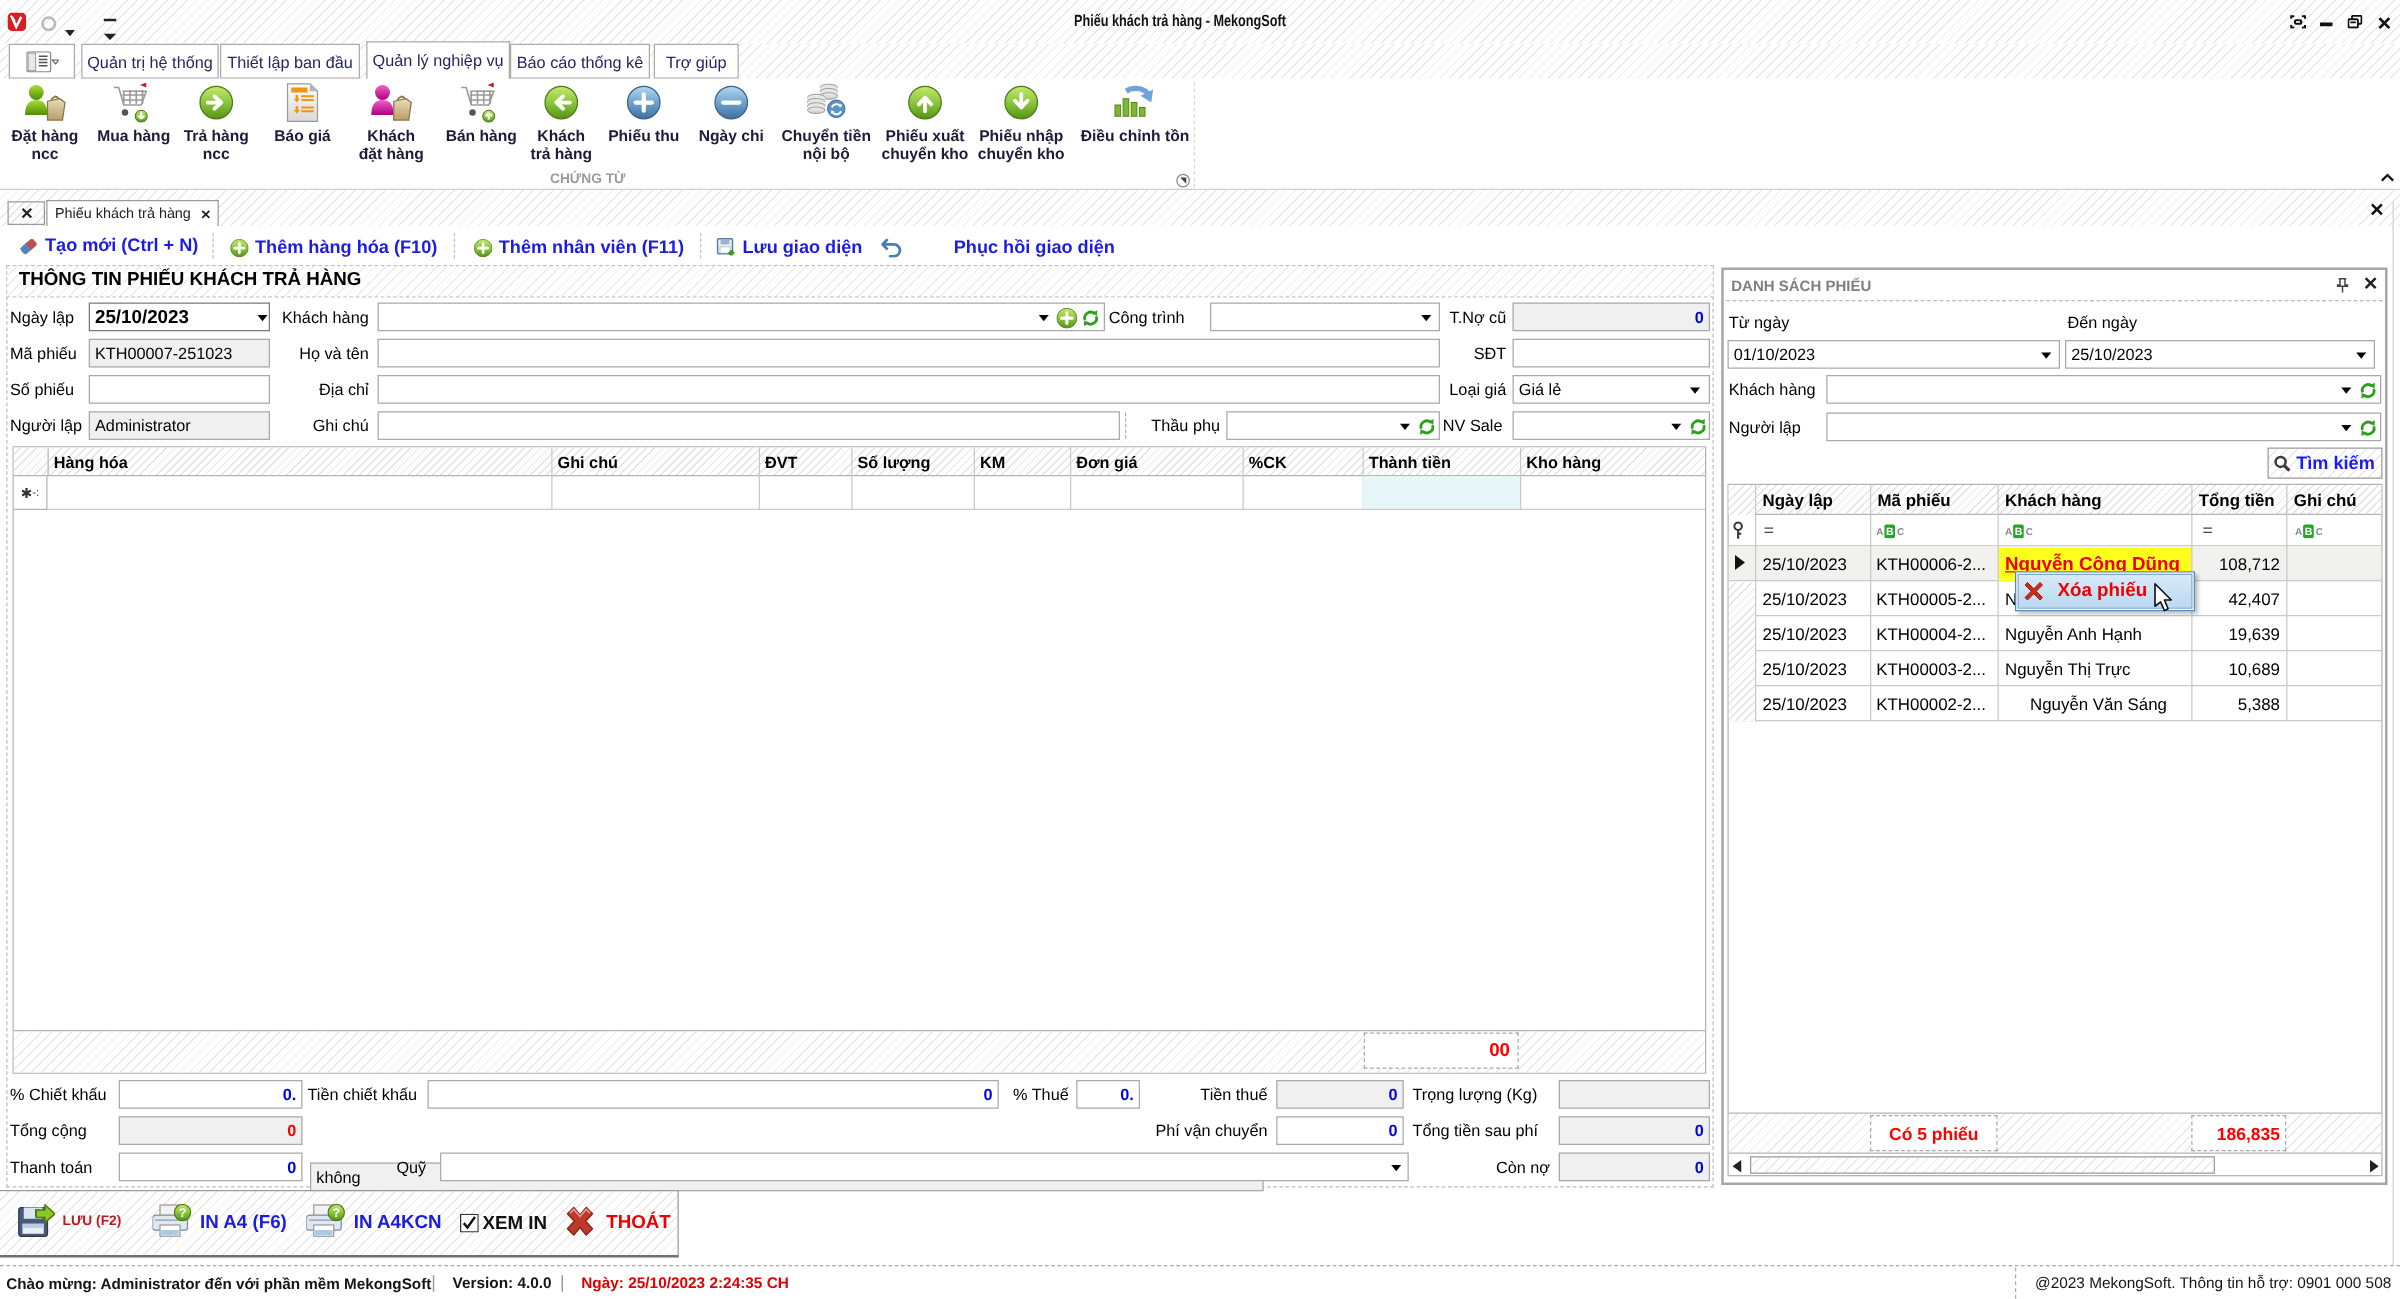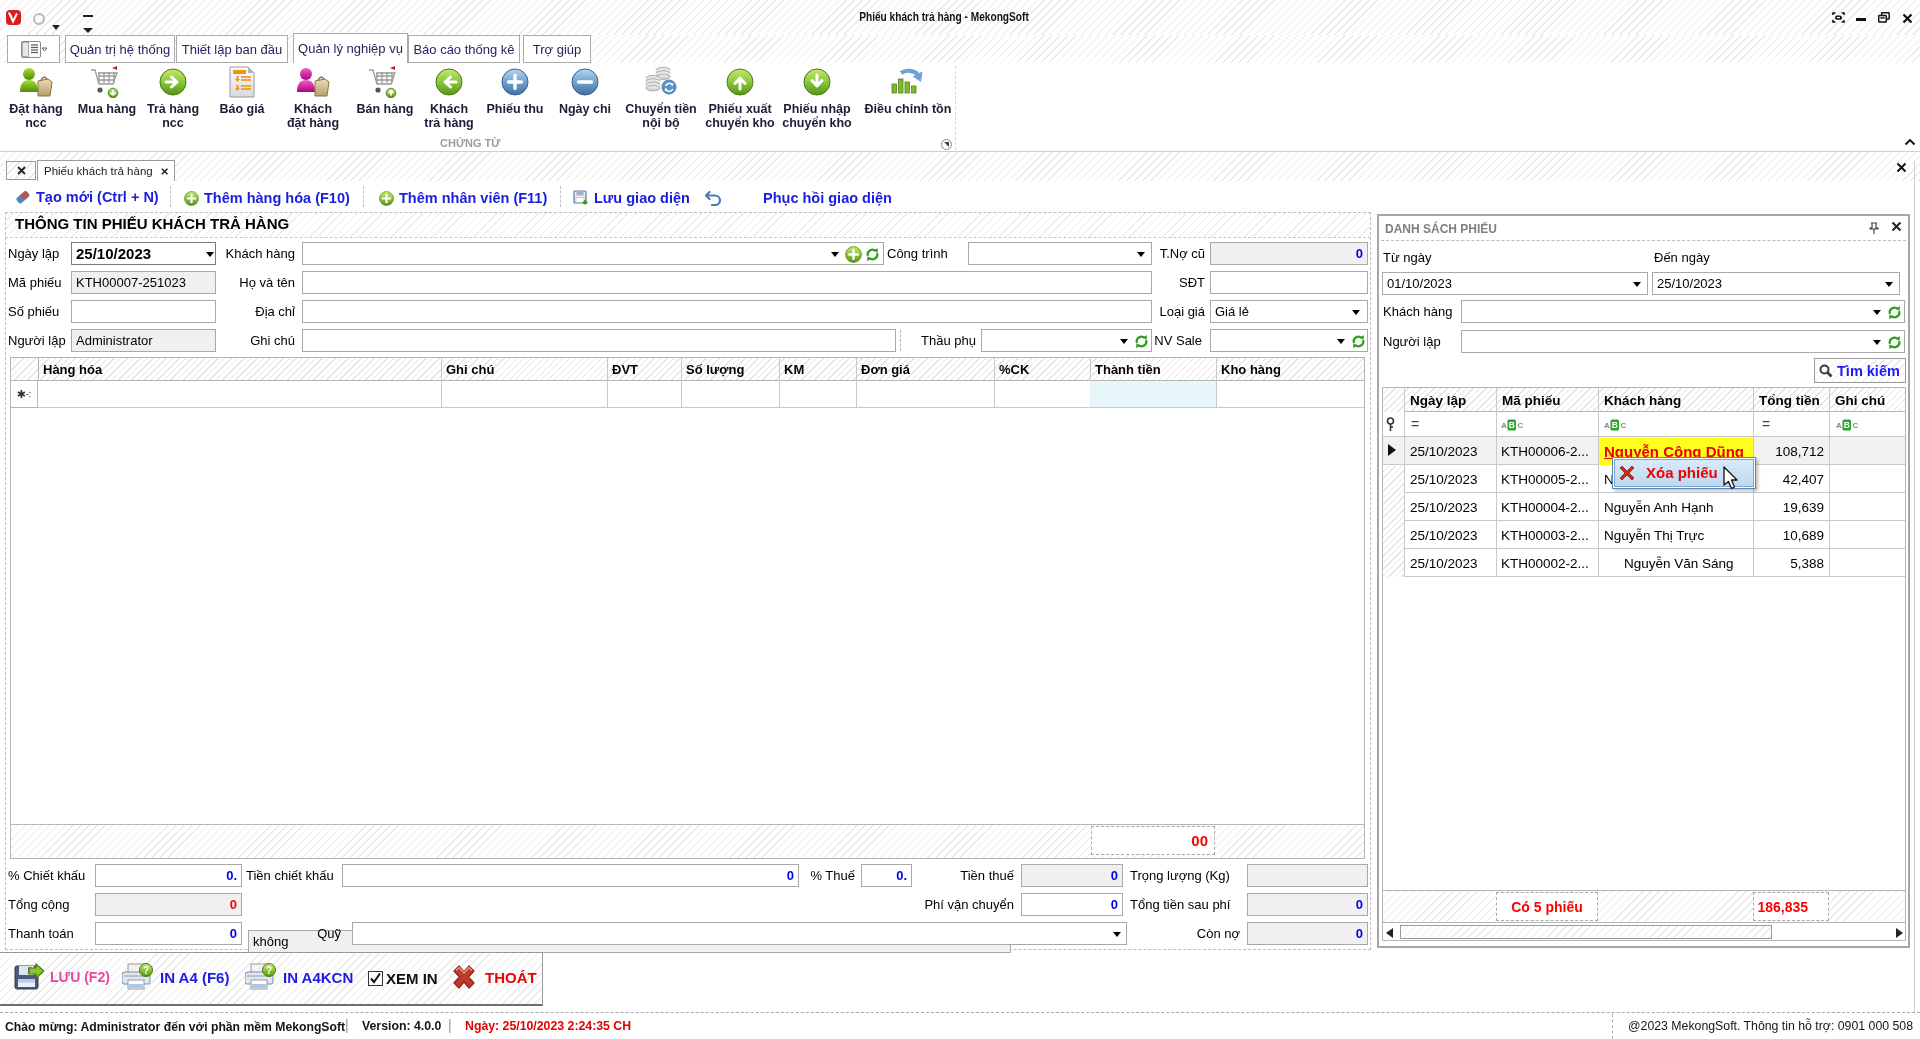--- a/index.html
+++ b/index.html
@@ -625,21 +625,21 @@
 <div class="abs" style="left:1496px;top:388px;height:189px;border-left:1px solid #c9c9c9;"></div>
 <div class="abs" style="left:1598px;top:388px;height:189px;border-left:1px solid #c9c9c9;"></div>
 <div class="abs" style="left:1753px;top:388px;height:189px;border-left:1px solid #c9c9c9;"></div>
 <div class="abs" style="left:1829px;top:388px;height:189px;border-left:1px solid #c9c9c9;"></div>
 
 <div class="abs hatch2" style="left:1383px;top:388px;width:21px;height:24px;"></div>
 <div class="abs hatch2" style="left:1383px;top:466px;width:21px;height:111px;"></div>
 
 <div class="abs hatch" style="left:1383px;top:890px;width:522px;height:33px;border-top:1px solid #b5b5b5;border-bottom:1px solid #b5b5b5;"></div>
 <div class="abs" style="left:1496px;top:892px;width:102px;height:29px;background:#fff;border:1px dashed #a9a9a9;display:flex;align-items:center;justify-content:center;font-size:14px;font-weight:bold;color:#ff0000;">Có 5 phiếu</div>
-<div class="abs" style="left:1753px;top:892px;width:76px;height:29px;background:#fff;border:1px dashed #a9a9a9;display:flex;align-items:center;justify-content:flex-end;padding-right:20px;font-size:14px;font-weight:bold;color:#ff0000;">186,835</div>
+<div class="abs" style="left:1753px;top:892px;width:76px;height:29px;background:#fff;border:1px dashed #a9a9a9;display:flex;align-items:center;justify-content:flex-end;padding-right:4px;font-size:14px;font-weight:bold;color:#ff0000;">186,835</div>
 
 <div class="abs" style="left:1386px;top:928px;width:0;height:0;border-top:5px solid transparent;border-bottom:5px solid transparent;border-right:7px solid #222;"></div>
 <div class="abs hatch" style="left:1400px;top:925px;width:372px;height:14px;border:1px solid #9a9a9a;"></div>
 <div class="abs" style="left:1896px;top:928px;width:0;height:0;border-top:5px solid transparent;border-bottom:5px solid transparent;border-left:7px solid #222;"></div>
 
 <div class="abs" style="left:1612px;top:457px;width:144px;height:32px;background:#fff;border:1px solid #5a87b5;box-shadow:2px 2px 3px rgba(0,0,0,0.25);"></div>
 <div class="abs" style="left:1614px;top:459px;width:140px;height:28px;background:linear-gradient(#d8eafa,#bcd8f0);border:1px solid #7fa8cc;display:flex;align-items:center;"></div>
 <div class="abs" style="left:1617px;top:463px;">
       <svg width="20" height="20" viewBox="0 0 20 20">
         <path d="M3 5 L5 3 L10 8 L15 3 L17 5 L12 10 L17 15 L15 17 L10 12 L5 17 L3 15 L8 10 Z" fill="#cc2a1a" stroke="#8e2418" stroke-width="0.8" stroke-linejoin="round"></path>
@@ -658,21 +658,21 @@
         <rect x="1" y="3" width="23" height="23" rx="2" fill="#4a5a78"></rect>
         <path d="M1 5 a2 2 0 0 1 2 -2 h19 a2 2 0 0 1 2 2 v19 a2 2 0 0 1 -2 2 h-19 a2 2 0 0 1 -2 -2 z" fill="none" stroke="#2e3a52" stroke-width="1"></path>
         <rect x="5" y="3" width="15" height="9" fill="#dce6f2"></rect>
         <rect x="14" y="4.5" width="4" height="6" fill="#4a5a78"></rect>
         <rect x="4" y="16" width="17" height="8" fill="#e8f0fa"></rect>
         <rect x="4" y="16" width="17" height="3.5" fill="#b8ccE4"></rect>
         <g transform="translate(15,-1)">
           <path d="M0 6 h7 v-4 l8 7 -8 7 v-4 h-7 z" fill="#8ac828" stroke="#4f7a10" stroke-width="1.2"></path>
         </g>
       </svg>
-<span style="margin-left:6px;font-size:14px;font-weight:bold;color:#ec4899;">LƯU (F2)</span>
+<span style="margin-left:6px;font-size:11px;font-weight:bold;color:#b91c1c;">LƯU (F2)</span>
     </div>
 <div class="citem" style="left:122px;top:963px;">
 <svg width="32" height="29" viewBox="0 0 32 29">
         <rect x="6" y="1" width="16" height="9" fill="#f2f2f2" stroke="#9a9a9a"></rect>
         <path d="M3 9 h22 a3 3 0 0 1 3 3 v7 a2 2 0 0 1 -2 2 h-24 a2 2 0 0 1 -2 -2 v-7 a3 3 0 0 1 3 -3 z" fill="#dfe8f2" stroke="#7a8a9a"></path>
         <path d="M2 13 h24" stroke="#8a9aac"></path>
         <rect x="6" y="17" width="16" height="9" fill="#fff" stroke="#9a9a9a"></rect>
         <rect x="7" y="21" width="14" height="4" fill="#a8cce8"></rect>
         <circle cx="24" cy="7" r="6.5" fill="url(#gg)" stroke="#4f7a10"></circle>
         <text x="24" y="10.5" text-anchor="middle" font-size="10" font-weight="bold" fill="#fff">?</text>

